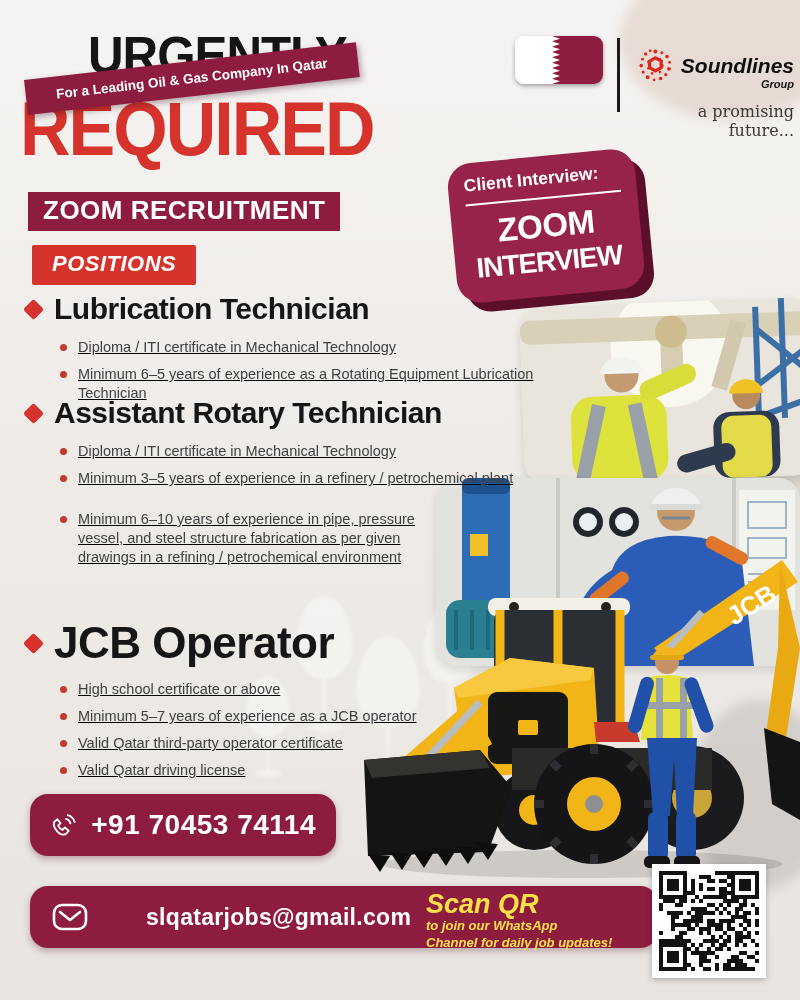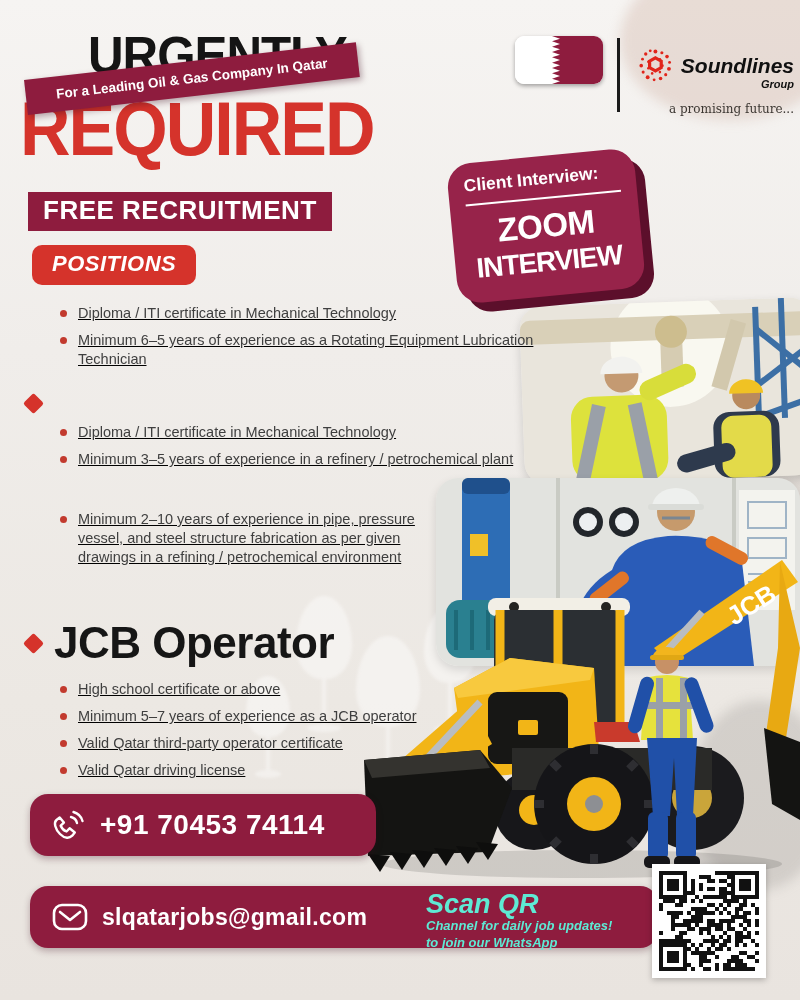--- a/index.html
+++ b/index.html
@@ -16,31 +16,31 @@
     letter-spacing:-1px;transform:scale(1.05,1.12);transform-origin:left top;}
   .ribbon{position:absolute;left:26px;top:80px;width:334px;height:35px;background:#8E1C3E;
     transform:rotate(-6.5deg);transform-origin:left center;display:flex;align-items:center;
     justify-content:center;box-shadow:2px 3px 6px rgba(60,10,25,.35);z-index:3;}
   .ribbon span{color:#fff;font-size:13.5px;font-weight:800;white-space:nowrap;}
   .required{position:absolute;left:20px;top:86px;font-size:70px;font-weight:900;color:#D5332B;
     letter-spacing:-2px;transform:scale(1.0,1.08);transform-origin:left top;z-index:2;}
   .free-bar{position:absolute;left:28px;top:192px;background:#8E1C3E;color:#fff;
     padding:3px 15px 5px;font-size:26px;font-weight:800;letter-spacing:.5px;z-index:2;}
   .positions-badge{position:absolute;left:32px;top:245px;background:#D5332B;color:#fff;
-    padding:6px 20px 8px;font-size:22px;font-weight:800;font-style:italic;border-radius:10px;
+    padding:6px 20px 8px;font-size:22px;font-weight:800;font-style:italic;border-radius:2px;
     letter-spacing:.5px;z-index:2;}
   
   .flag{position:absolute;left:515px;top:36px;width:88px;height:48px;border-radius:9px;
     overflow:hidden;box-shadow:0 2px 4px rgba(0,0,0,.35),inset 0 0 0 2px rgba(255,255,255,.6);}
   .divider{position:absolute;left:617px;top:38px;width:2.5px;height:74px;background:#1a1a1a;}
   .brand{position:absolute;left:638px;top:38px;width:156px;}
   .brand-row{display:flex;align-items:center;}
   .brand-name{font-size:21px;font-weight:800;font-style:italic;color:#101010;line-height:1;margin-top:14px;}
   .brand-group{font-size:11px;font-weight:700;font-style:italic;color:#101010;text-align:right;margin-top:2px;}
-  .brand-tag{font-family:"DejaVu Serif",serif;font-size:12px;color:#3c3732;margin-top:10px;text-align:right;}
+  .brand-tag{font-family:"DejaVu Serif",serif;font-size:16px;color:#3c3732;margin-top:10px;text-align:right;}
   
   .zoom-badge{position:absolute;left:452px;top:156px;width:188px;height:140px;background:#97234A;
     border-radius:24px;transform:rotate(-5.5deg);box-shadow:9px 10px 0 #5C0F2B;z-index:5;
     padding:12px 16px;box-sizing:border-box;color:#fff;}
   .zoom-badge .line1{font-size:17.5px;font-weight:800;border-bottom:2.5px solid #fff;padding-bottom:8px;}
   .zoom-badge .line2{font-size:33px;font-weight:900;text-align:center;margin-top:8px;letter-spacing:-.5px;}
   .zoom-badge .line3{font-size:28px;font-weight:900;text-align:center;margin-top:1px;letter-spacing:-1px;}
   
   .pos{position:absolute;left:26px;z-index:3;}
   .pos-head{display:flex;align-items:center;gap:13px;}
@@ -49,29 +49,29 @@
   .pos ul{list-style:none;margin:12px 0 0 34px;padding:0;text-decoration:underline;}
   .pos li{display:flex;gap:11px;margin-bottom:8px;font-size:14.5px;color:#3F3F3F;line-height:1.32;font-weight:500;}
   .dot{width:7px;height:7px;border-radius:50%;background:#C23A2E;margin-top:6px;flex:0 0 auto;}
   
   .photo{position:absolute;border-radius:22px;overflow:hidden;}
   #photo-workers{left:522px;top:302px;width:292px;height:178px;transform:rotate(-2deg);z-index:1;
     box-shadow:0 4px 10px rgba(0,0,0,.15);}
   #photo-technician{left:436px;top:478px;width:364px;height:188px;z-index:1;box-shadow:0 4px 10px rgba(0,0,0,.12);}
   #jcb-image{position:absolute;left:362px;top:552px;width:438px;height:332px;z-index:2;}
   
-  .phone-pill{position:absolute;left:30px;top:794px;width:346px;height:62px;background:#8E1C3E;
+  .phone-pill{position:absolute;left:30px;top:794px;width:306px;height:62px;background:#8E1C3E;
     border-radius:18px;display:flex;align-items:center;gap:14px;padding:0 20px;box-sizing:border-box;
     z-index:4;box-shadow:0 3px 7px rgba(60,10,25,.3);}
   .phone-pill .num{color:#fff;font-size:28px;font-weight:900;letter-spacing:.5px;white-space:nowrap;}
   .email-bar{position:absolute;left:30px;top:886px;width:628px;height:62px;background:#8E1C3E;
     border-radius:18px;display:flex;align-items:center;gap:14px;padding:0 22px;box-sizing:border-box;
     z-index:4;box-shadow:0 3px 7px rgba(60,10,25,.3);}
-  .email-bar .email{color:#fff;font-size:23px;font-weight:800;letter-spacing:.3px;}
-  .scan-block{position:absolute;right:16px;top:4px;width:216px;color:#5eead4;font-style:italic;text-align:left;}
+  .email-bar .email{color:#fff;font-size:23px;font-weight:800;letter-spacing:.3px;margin-left:44px;}
+  .scan-block{position:absolute;right:16px;top:4px;width:216px;color:#fde047;font-style:italic;text-align:left;}
   .scan-block .t{font-size:27px;font-weight:900;line-height:1.05;}
   .scan-block .s{font-size:13px;font-weight:700;line-height:1.25;}
   .qr{position:absolute;left:652px;top:864px;width:114px;height:114px;background:#fff;padding:7px;
     box-sizing:border-box;z-index:5;box-shadow:0 2px 6px rgba(0,0,0,.25);}
 </style>
 </head>
 <body>
 
 <div id="poster">
 
@@ -97,21 +97,21 @@
       <div class="bowl"></div>
       <div class="stem"></div>
       <div class="base"></div>
     </div>
 
   <div class="urgently">URGENTLY</div>
   <div class="ribbon">
     <span>For a Leading Oil &amp; Gas Company In Qatar</span>
   </div>
   <div class="required">REQUIRED</div>
-  <div class="free-bar">FREE RECRUITMENT</div>
+  <div class="free-bar">ZOOM RECRUITMENT</div>
   <div class="positions-badge">POSITIONS</div>
 
   <div class="flag">
     <svg width="88" height="48" viewBox="0 0 88 48">
       <rect x="0" y="0" width="88" height="48" fill="#ffffff"></rect>
       <path fill="#8E1C3E" d="M88,0 L37,0 L45,2.7 L37,5.3 L45,8 L37,10.7 L45,13.3 L37,16 L45,18.7 L37,21.3 L45,24 L37,26.7 L45,29.3 L37,32 L45,34.7 L37,37.3 L45,40 L37,42.7 L45,45.3 L37,48 L88,48 Z"></path>
     </svg>
   </div>
   <div class="divider"></div>
   <div class="brand">
@@ -296,53 +296,58 @@
         <path d="M285,186 h50 l-4,78 h-16 l-3,-58 -4,58 h-17 z" fill="#2050a8"></path>
         <rect x="286" y="260" width="20" height="48" rx="6" fill="#2050a8"></rect>
         <rect x="314" y="260" width="20" height="48" rx="6" fill="#2050a8"></rect>
         <rect x="282" y="304" width="26" height="12" rx="5" fill="#17171a"></rect>
         <rect x="312" y="304" width="26" height="12" rx="5" fill="#17171a"></rect>
       </g>
     </svg>
   </div>
 
   <section class="pos" style="top:292px;width:512px;">
+    <div class="pos-head">
+      <span class="diamond"></span>
+      <h2>Lubrication Technician</h2>
+    </div>
     <ul>
       <li>
           <span class="dot"></span>
           <span>Diploma / ITI certificate in Mechanical Technology</span>
         </li>
       <li>
           <span class="dot"></span>
           <span>Minimum 6–5 years of experience as a Rotating Equipment Lubrication Technician</span>
         </li>
     </ul>
   </section>
 
   <section class="pos" style="top:396px;width:545px;">
     <div class="pos-head">
       <span class="diamond"></span>
+      <h2>Assistant Rotary Technician</h2>
     </div>
     <ul>
       <li>
           <span class="dot"></span>
           <span>Diploma / ITI certificate in Mechanical Technology</span>
         </li>
       <li>
           <span class="dot"></span>
           <span>Minimum 3–5 years of experience in a refinery / petrochemical plant</span>
         </li>
     </ul>
   </section>
 
   <section class="pos" style="top:498px;width:412px;">
     <ul>
       <li>
           <span class="dot"></span>
-          <span>Minimum 2–10 years of experience in pipe, pressure vessel, and steel structure fabrication as per given drawings in a refining / petrochemical environment</span>
+          <span>Minimum 6–10 years of experience in pipe, pressure vessel, and steel structure fabrication as per given drawings in a refining / petrochemical environment</span>
         </li>
     </ul>
   </section>
 
   <section class="pos" style="top:618px;width:400px;">
     <div class="pos-head">
       <span class="diamond"></span>
       <h2 style="font-size:44px;">JCB Operator</h2>
     </div>
     <ul>
@@ -377,22 +382,22 @@
   </div>
 
   <div class="email-bar">
     <svg width="36" height="28" viewBox="0 0 36 28">
       <rect x="2" y="2" width="32" height="24" rx="8" stroke="#ffffff" stroke-width="2.6" fill="none"></rect>
       <path d="M8,9 L18,17 L28,9" stroke="#ffffff" stroke-width="2.6" fill="none" stroke-linecap="round" stroke-linejoin="round"></path>
     </svg>
     <span class="email">slqatarjobs@gmail.com</span>
     <div class="scan-block">
       <div class="t">Scan QR</div>
+      <div class="s">to join our WhatsApp</div>
       <div class="s">Channel for daily job updates!</div>
-      <div class="s">to join our WhatsApp</div>
     </div>
   </div>
 
   <div class="qr">
     <svg id="qr-svg" width="100" height="100" viewBox="0 0 100 100">
         <rect x="56.0" y="0.0" width="4.0" height="4.0" fill="#111"></rect>
         <rect x="60.0" y="0.0" width="4.0" height="4.0" fill="#111"></rect>
         <rect x="64.0" y="0.0" width="4.0" height="4.0" fill="#111"></rect>
         <rect x="68.0" y="0.0" width="4.0" height="4.0" fill="#111"></rect>
         <rect x="40.0" y="4.0" width="4.0" height="4.0" fill="#111"></rect>

